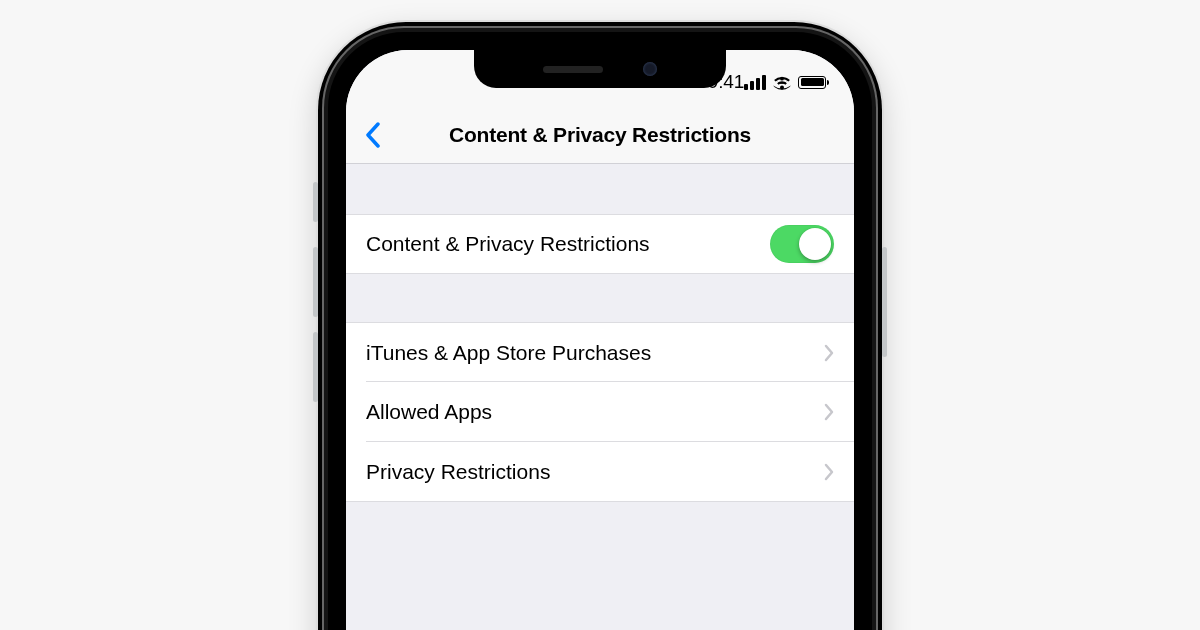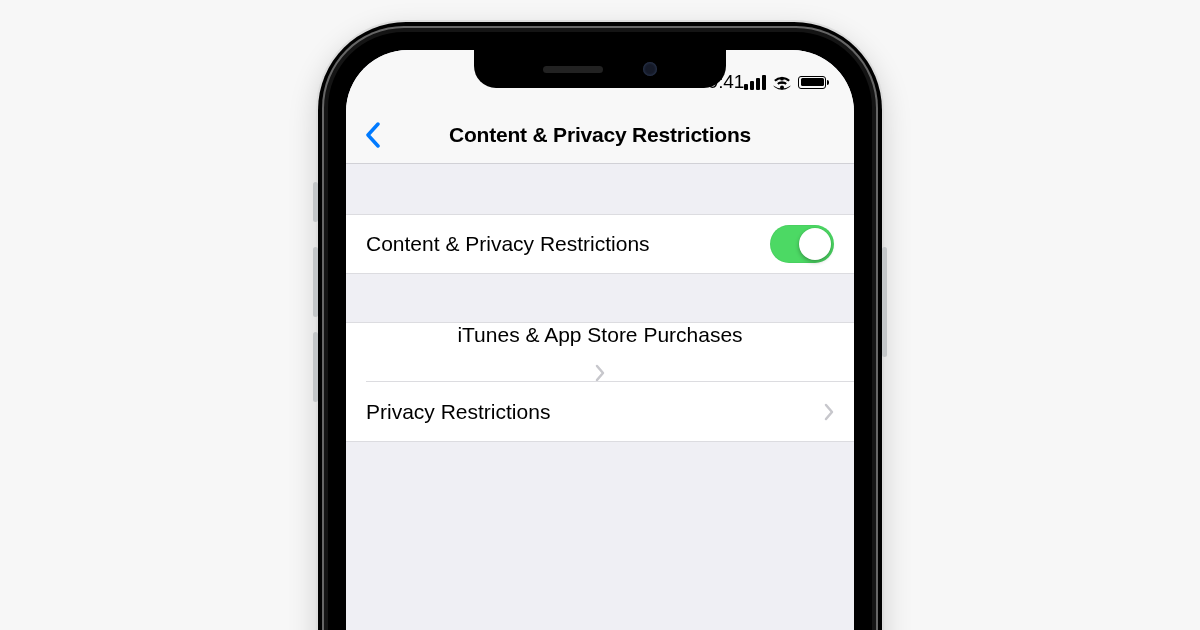--- a/index.html
+++ b/index.html
@@ -118,21 +118,21 @@
   .sep-spacer{ height:48px; }
   .cell-row{
     background:#fff;
     padding:0 20px;
     min-height:60px;
     display:flex; align-items:center; justify-content:space-between;
     font-size:21px; color:#000;
   }
   .group-top{ border-top:1px solid #dcdce0; }
   .group-bot{ border-bottom:1px solid #dcdce0; }
-  .inner-sep{ position:relative;flex-direction:column; }
+  .inner-sep{ position:relative; }
   .inner-sep::after{
     content:""; position:absolute; left:20px; right:0; bottom:0;
     height:1px; background:#dcdce0;
   }
   .chev{ color:#c7c7cc; display:flex; align-items:center; }
 
   
   .toggle{
     width:64px; height:38px; border-radius:20px; background:#4cd964;
     position:relative; box-shadow:inset 0 0 0 1px rgba(0,0,0,.04);
@@ -204,20 +204,28 @@
       <div class="sep-spacer"></div>
 
       <div class="cell-row group-top inner-sep">
         <span>iTunes &amp; App Store Purchases</span>
         <span class="chev">
           <svg width="10" height="18" viewBox="0 0 10 18">
               <polyline points="2,2 8,9 2,16" fill="none" stroke="#c7c7cc" stroke-width="2.5" stroke-linecap="round" stroke-linejoin="round"></polyline>
             </svg>
         </span>
       </div>
+      <div class="cell-row inner-sep">
+        <span>Allowed Apps</span>
+        <span class="chev">
+          <svg width="10" height="18" viewBox="0 0 10 18">
+              <polyline points="2,2 8,9 2,16" fill="none" stroke="#c7c7cc" stroke-width="2.5" stroke-linecap="round" stroke-linejoin="round"></polyline>
+            </svg>
+        </span>
+      </div>
       <div class="cell-row group-bot">
         <span>Privacy Restrictions</span>
         <span class="chev">
           <svg width="10" height="18" viewBox="0 0 10 18">
               <polyline points="2,2 8,9 2,16" fill="none" stroke="#c7c7cc" stroke-width="2.5" stroke-linecap="round" stroke-linejoin="round"></polyline>
             </svg>
         </span>
       </div>
 
     </div>

